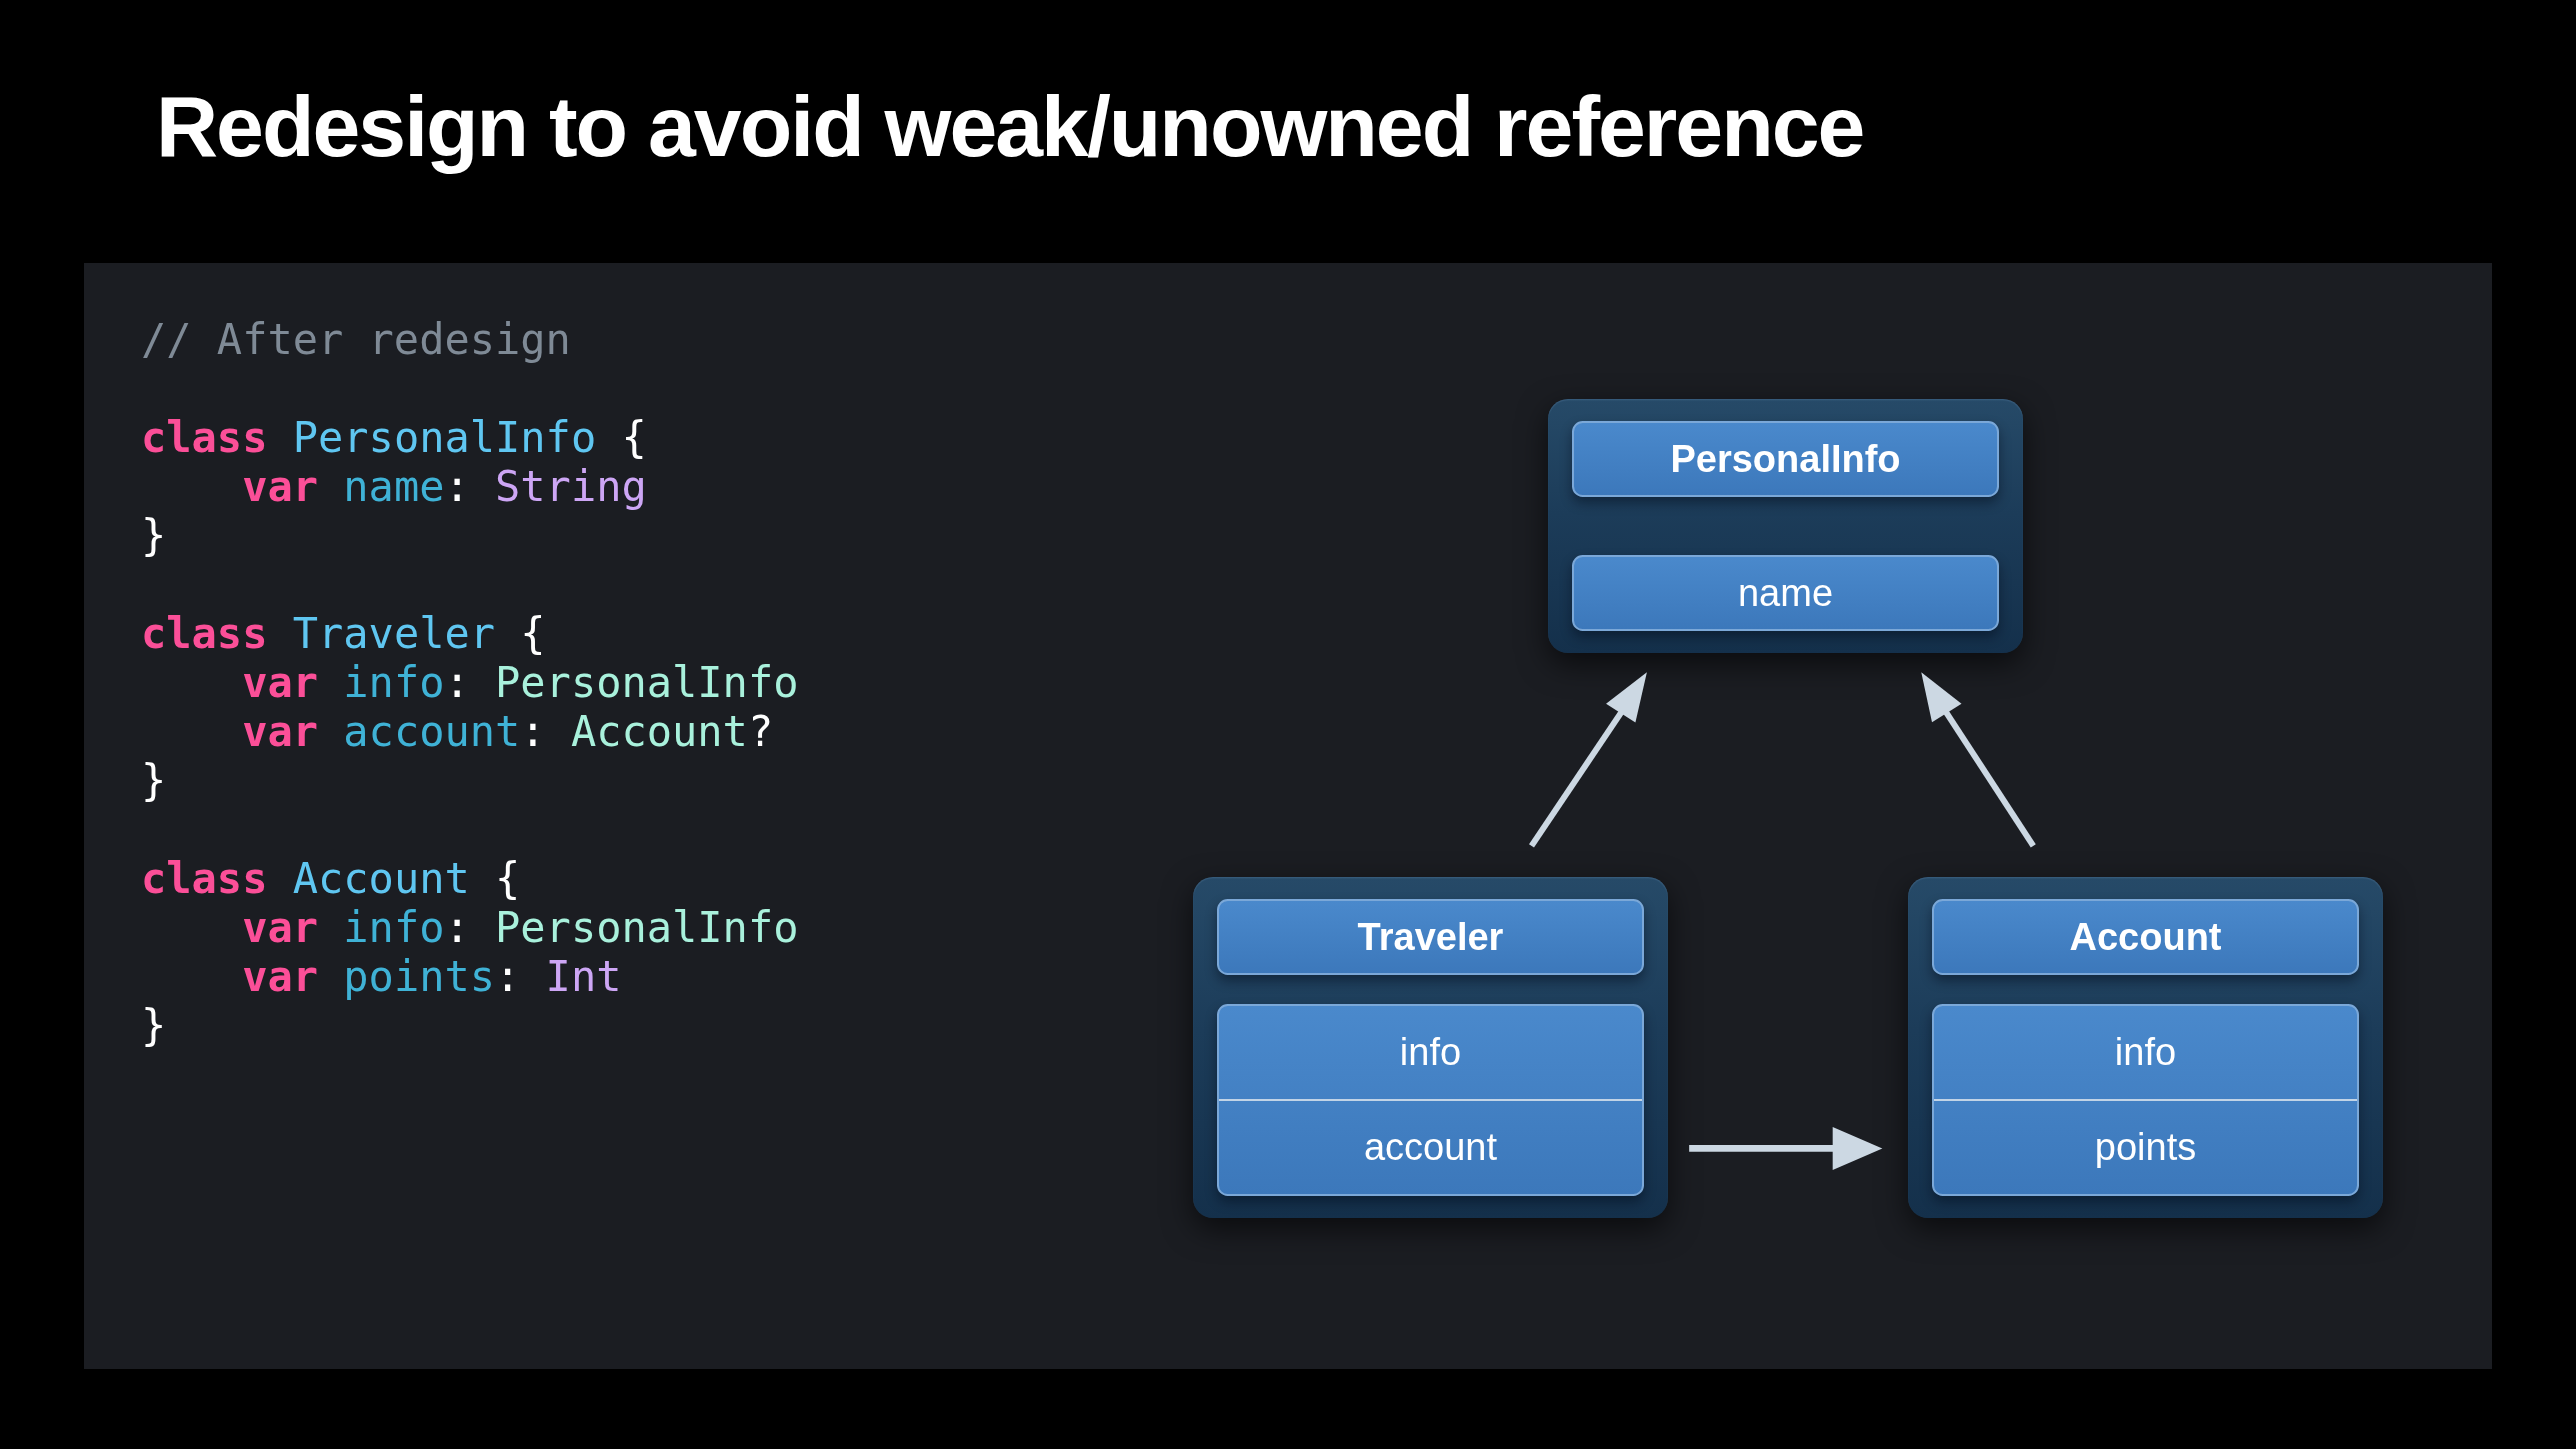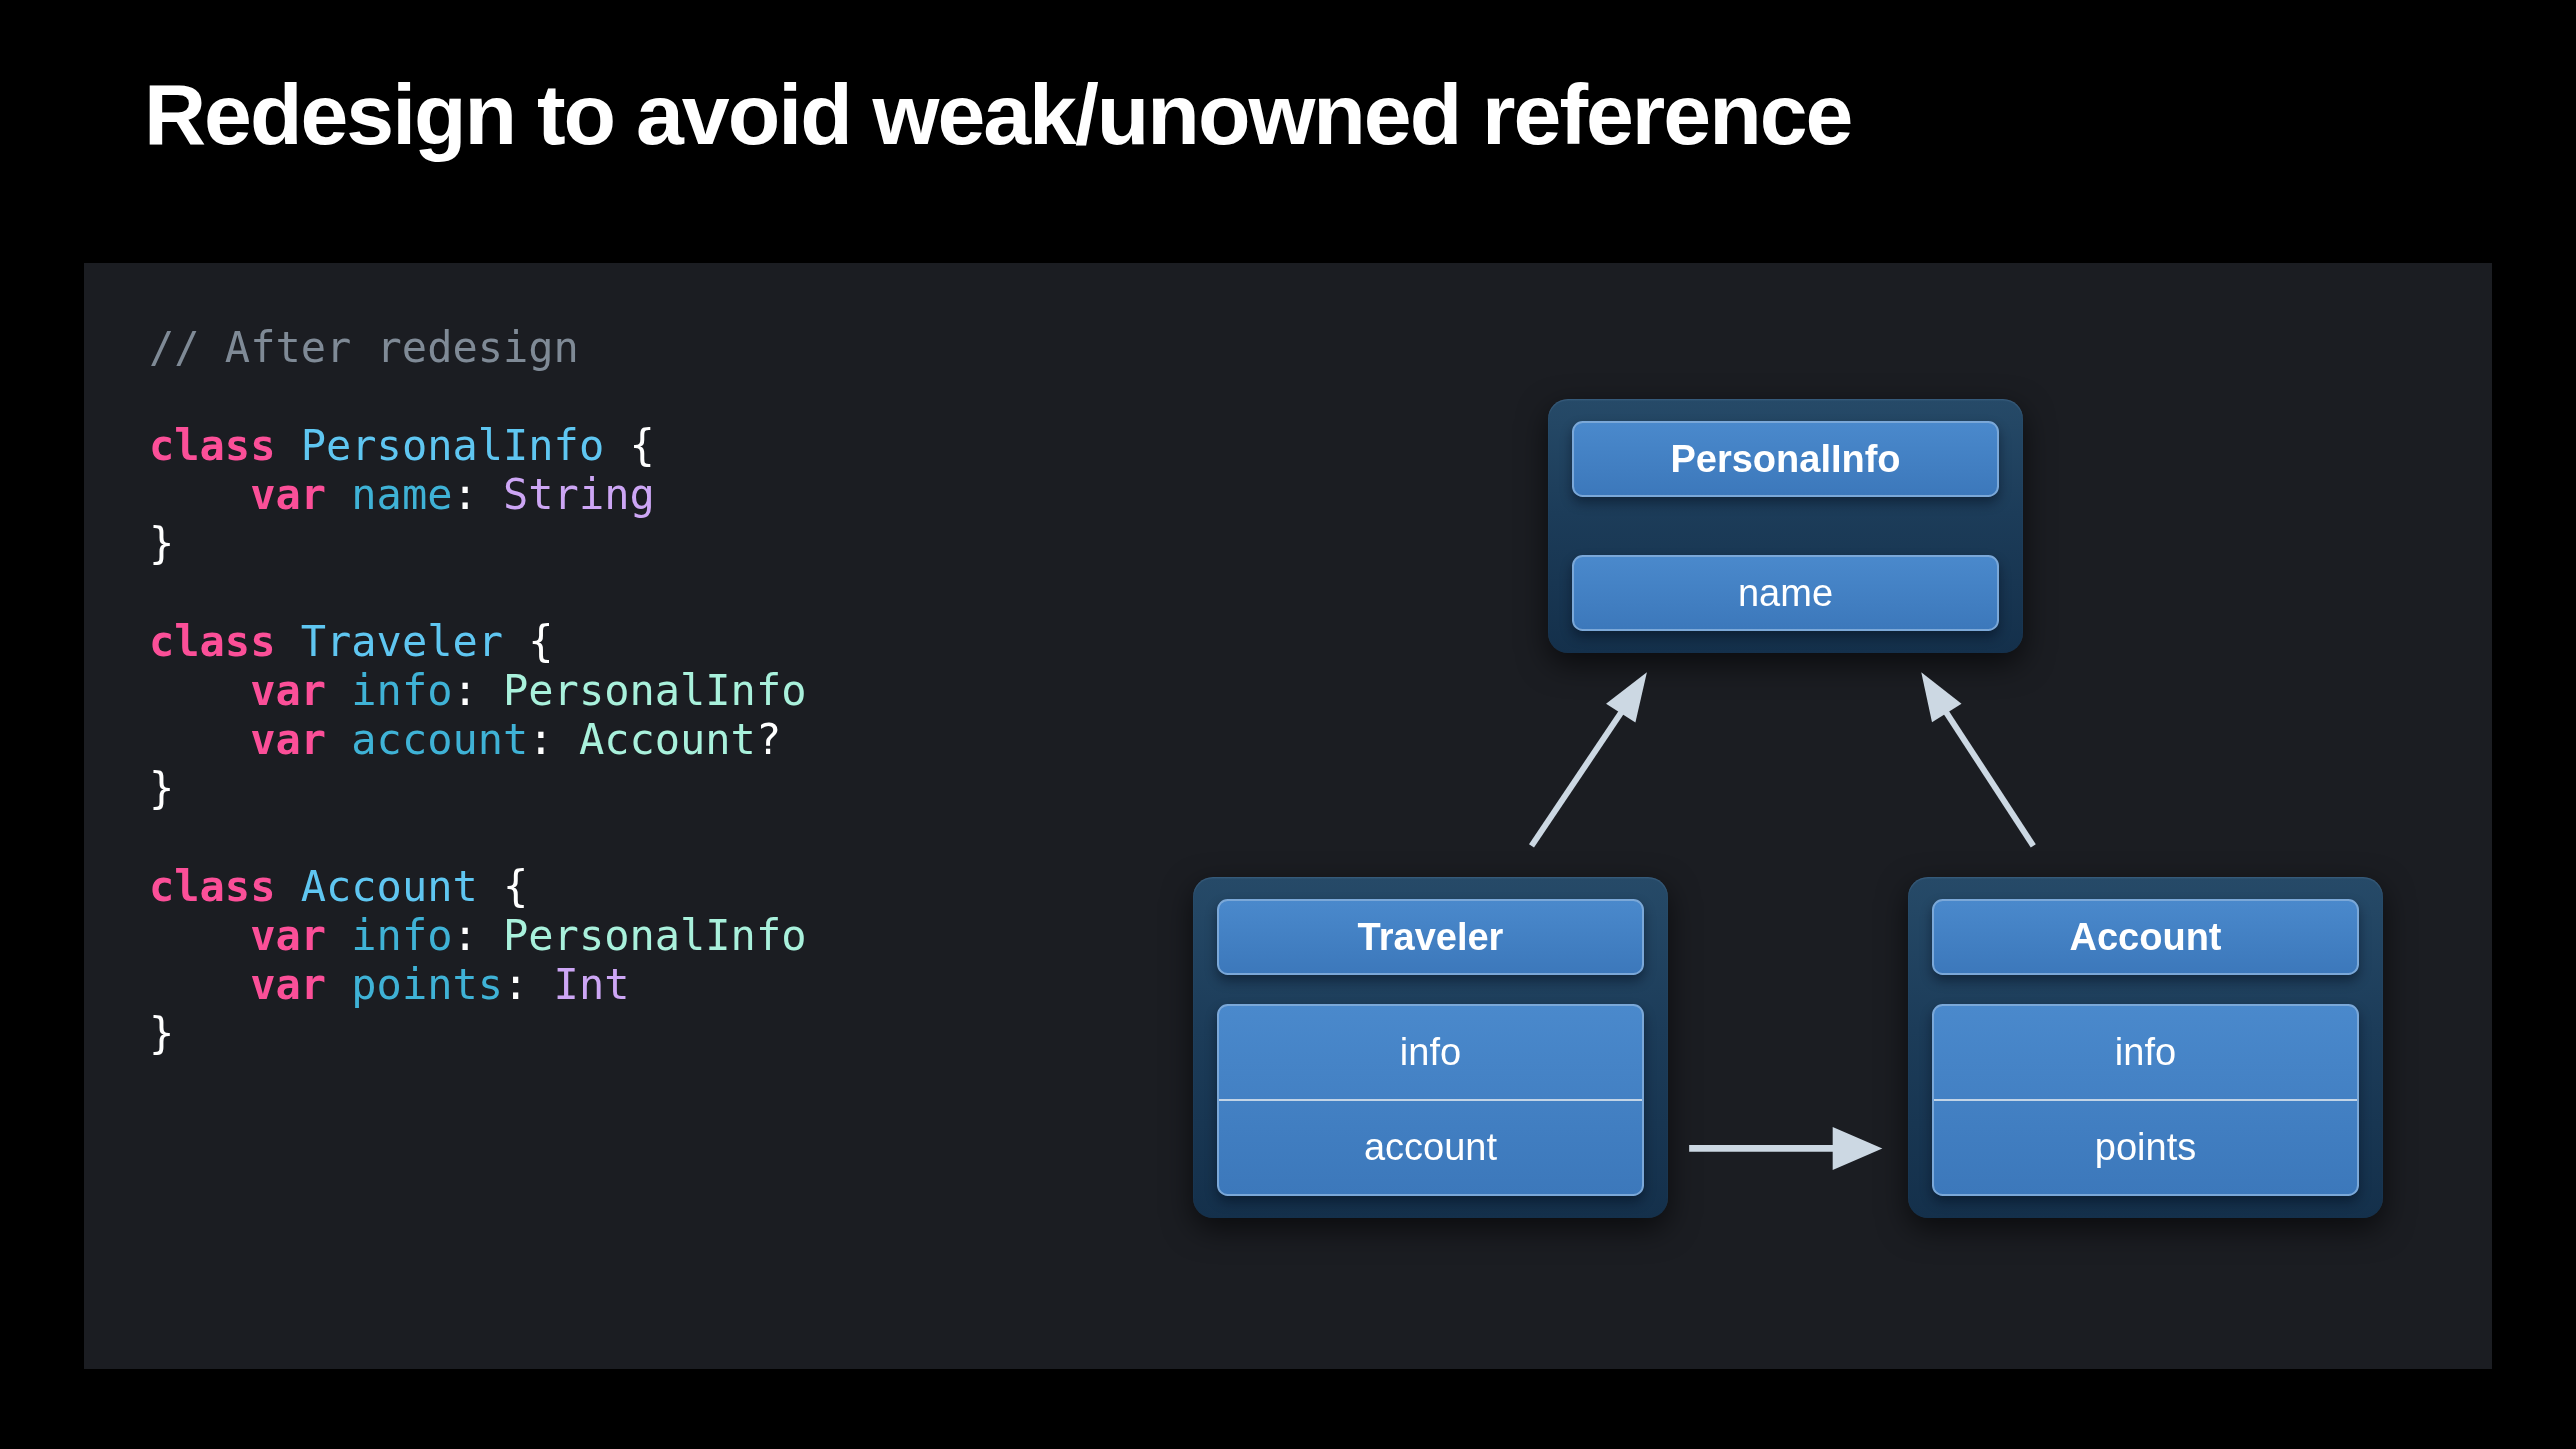--- a/index.html
+++ b/index.html
@@ -6,38 +6,38 @@
   .slide{
     position:relative;
     width:2576px;height:1449px;
     background:#000;
     overflow:hidden;
     font-family:"Liberation Sans",sans-serif;
   }
   
   .slide-title{
     position:absolute;left:140px;top:67px;
-    margin:4px;
+    margin:16px;
     color:#ffffff;
     font-size:86px;line-height:86px;
     font-weight:700;letter-spacing:-2px;
     white-space:nowrap;
   }
   
   .panel{
     position:absolute;left:84px;top:263px;
     width:2408px;height:1106px;
     background:#1b1d22;
   }
   
   .code-block{
     position:absolute;left:141px;top:315px;
     font-family:"DejaVu Sans Mono","Liberation Mono",monospace;
     font-size:42px;line-height:49px;
-    margin:8px;
+    margin:0;
   }
   .code-line{white-space:pre;}
   
   .class-box{
     position:absolute;
     box-sizing:border-box;
     border-radius:20px;
     background:linear-gradient(180deg,#264a68 0%,#1c3c59 45%,#14304b 100%);
     box-shadow:0 10.7px 29.5px rgba(0,0,0,0.6), inset 0 1.3px 1.3px rgba(130,170,210,0.20);
     padding:22px 24px;

